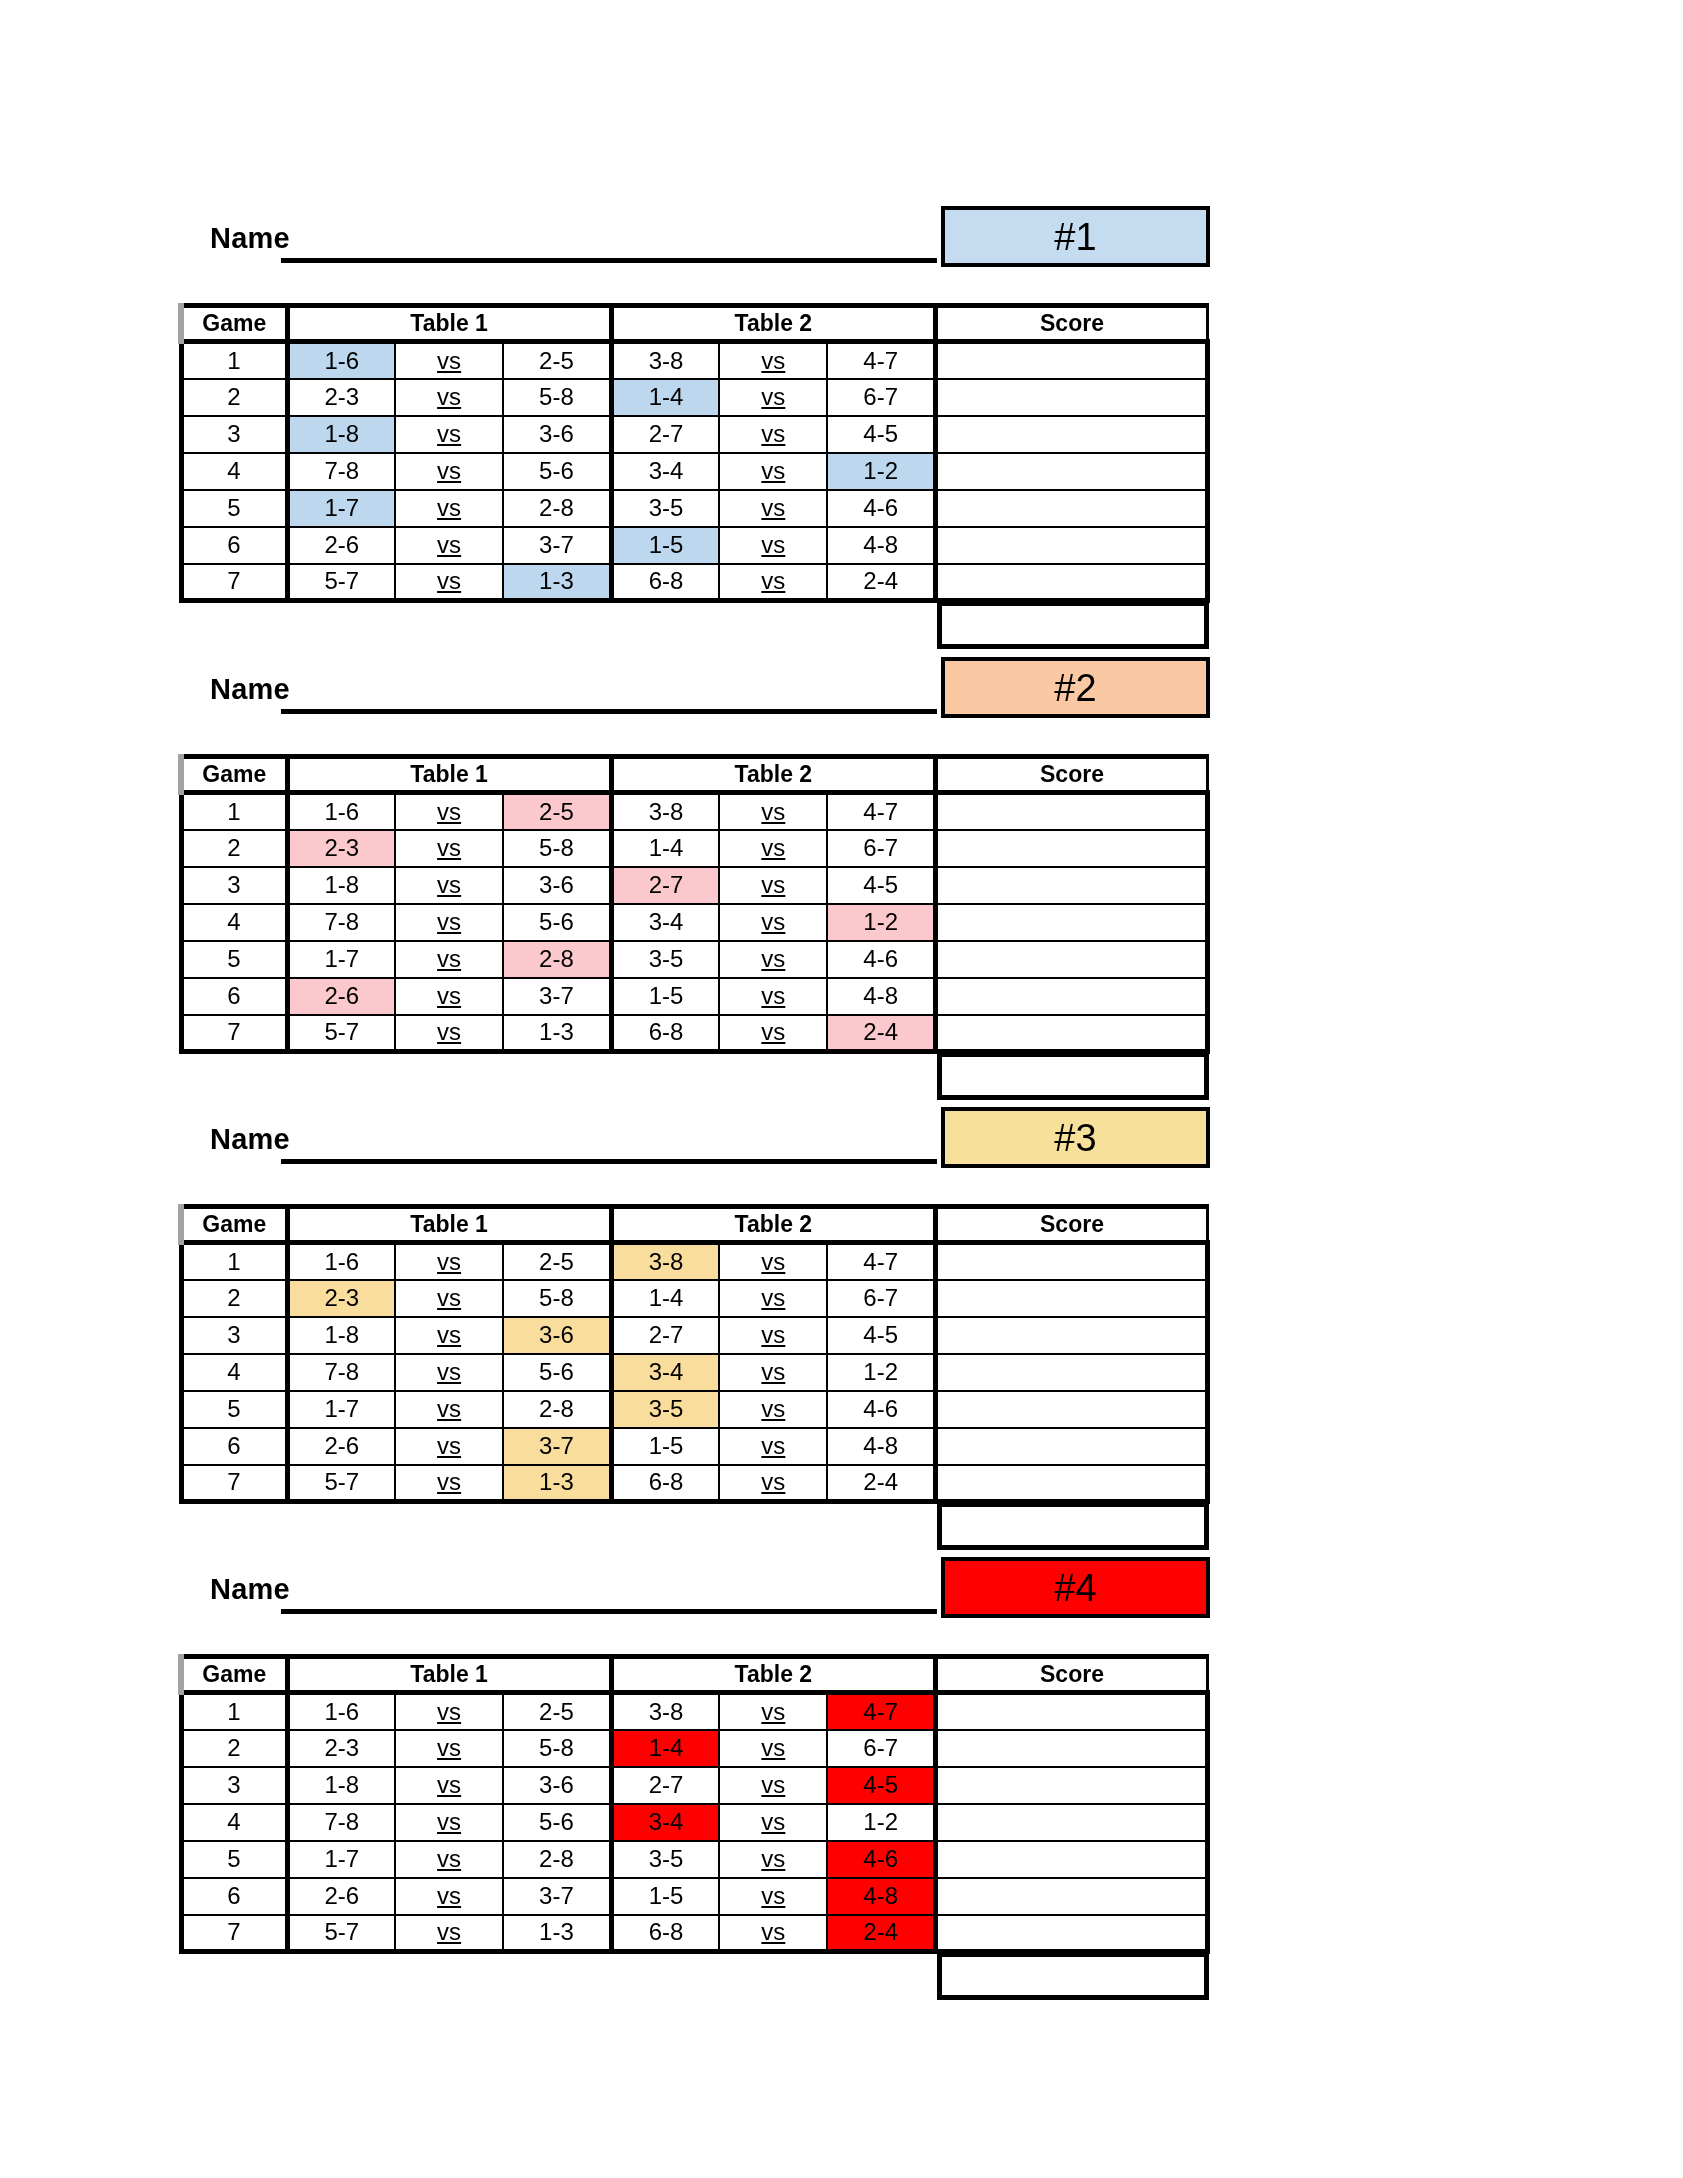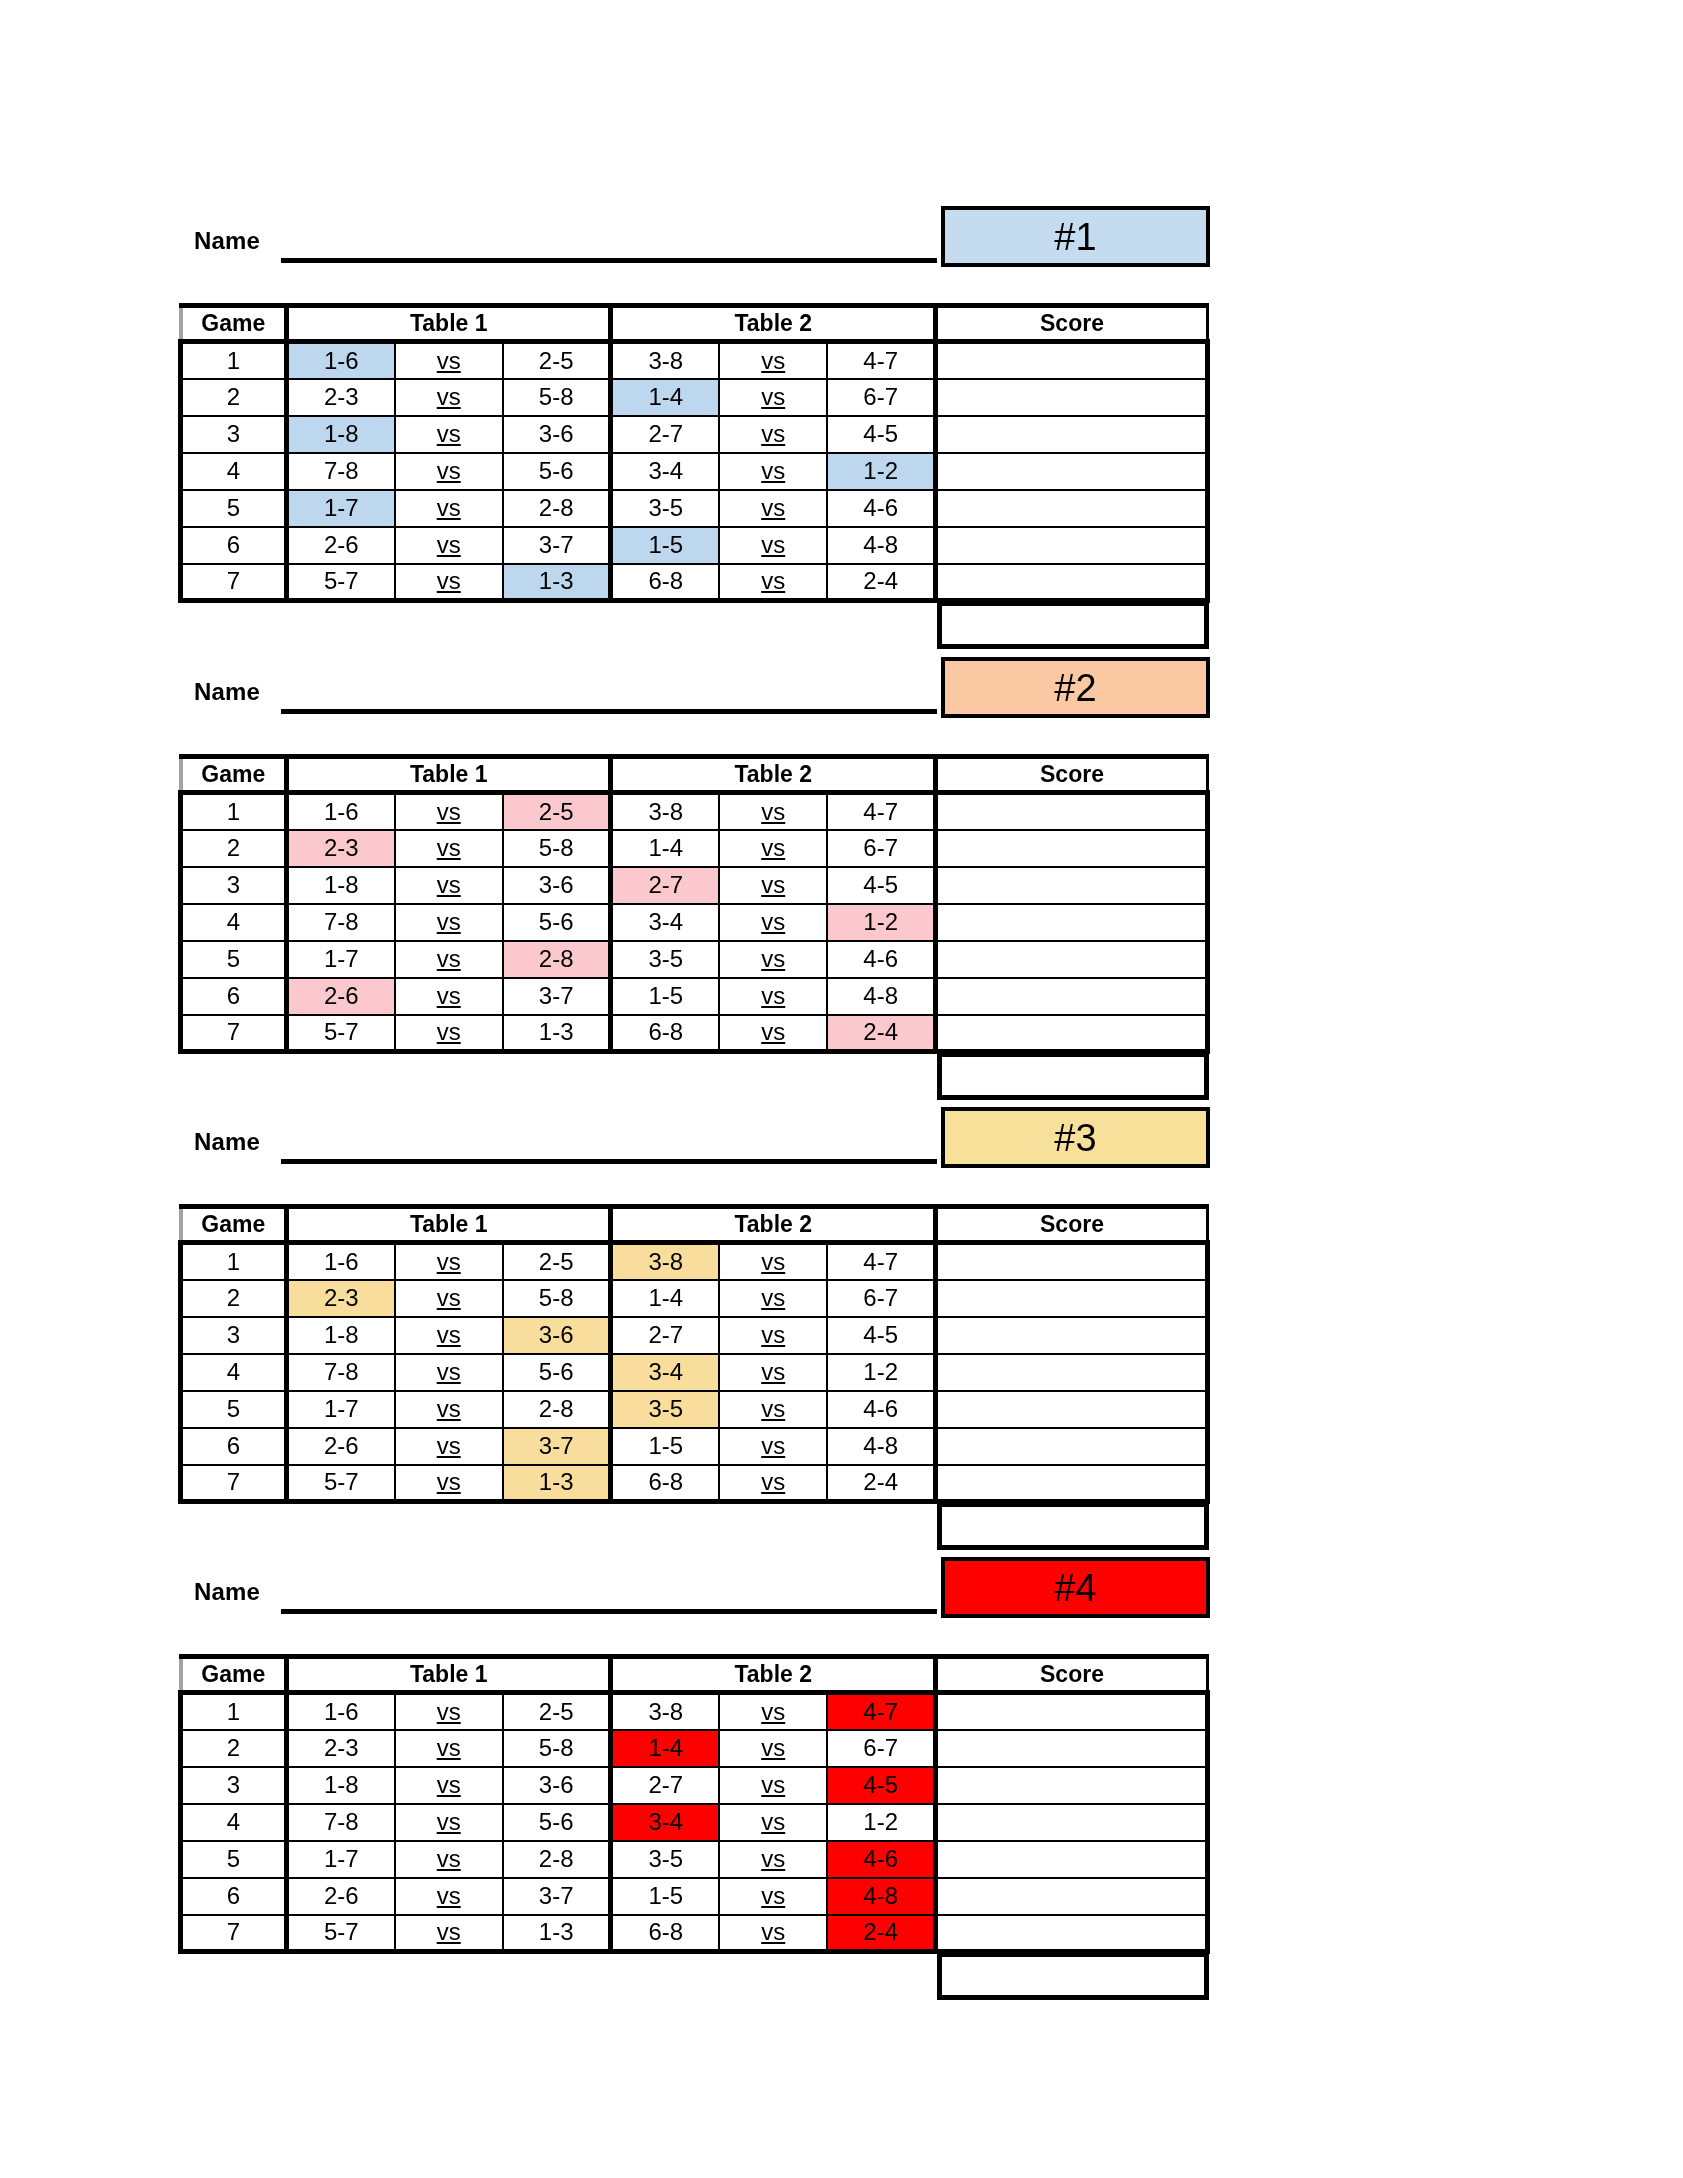--- a/index.html
+++ b/index.html
@@ -30,23 +30,23 @@
     width: 1032px;
   }
 
   
   .name-row {
     position: relative;
     height: 73px;
   }
   .name-label {
     position: absolute;
-    left: 16px;
+    left: 32px;
     bottom: 14px;
-    font-size: 24px;
+    font-size: 29px;
     font-weight: bold;
     letter-spacing: 0.2px;
     line-height: 1;
   }
   .name-rule {
     position: absolute;
     left: 103px;
     right: 273px;
     bottom: 4px;
     height: 5px;
@@ -96,21 +96,21 @@
   }
 
   
   .c-game  { width: 106px; }
   .c-pair  { width: 158px; }
   .c-vs    { width: 59px; text-decoration: underline;  }
   .c-score { width: 272px; }
 
   
   .row-head th { border-top: 5px solid #000; border-bottom: 5px solid #000; }
-  .row-head th.c-game { border-left: 4px solid #a3a3a3; }
+  .row-head th.c-game { border-left: 6px solid #a3a3a3; }
   .row-head th.sc     { border-right: 3px solid #000000; }
 
   tr.row td:first-child { border-left: 5px solid #000; }
   tr.row td.sc          { border-right: 5px solid #000; }
   tr.row:last-child td  { border-bottom: 5px solid #000; }
 
   
   td.sec-start, th.sec-start { border-left: 5px solid #000; }
   td.sc, th.sc { border-left: 5px solid #000; }
 

